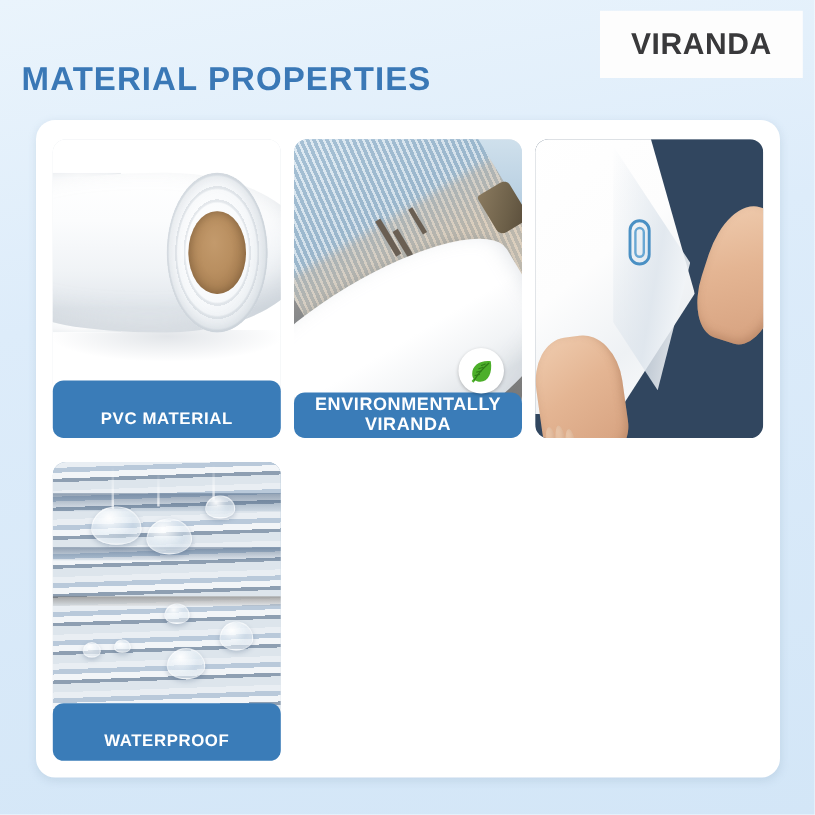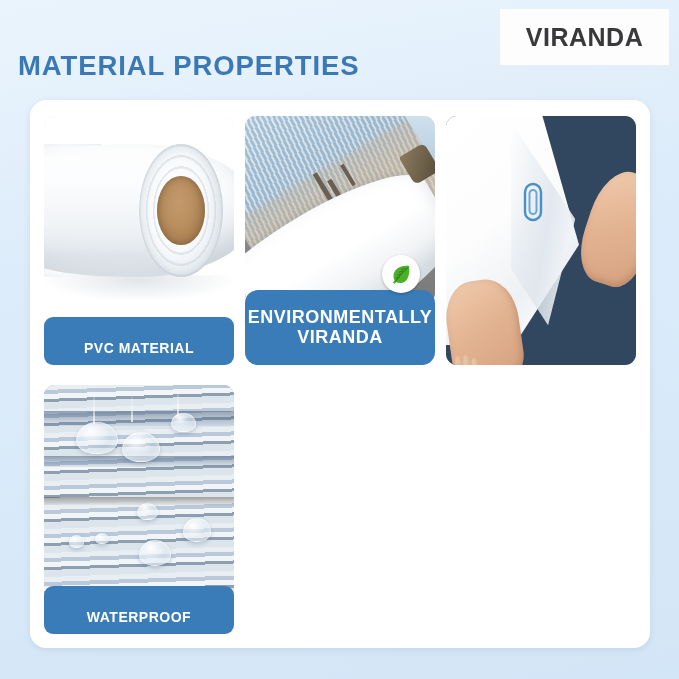--- a/index.html
+++ b/index.html
@@ -86,21 +86,21 @@
     color: #ffffff;
     font-size: 14px;
     font-weight: bold;
     letter-spacing: 0.5px;
     text-align: center;
     line-height: 1.08;
     padding: 24px 4px 9px 4px;
     min-height: 38px;
     display: flex; align-items: center; justify-content: center;
   }
-  .card-label.two-line { font-size: 18px; padding: 18px 2px; border-radius: 13px; }
+  .card-label.two-line { font-size: 15px; padding: 0 2px; }
 
   
   .pvc-bg { position:absolute; inset:0; background:#ffffff; }
   .pvc-roll {
     position: absolute;
     left: -12%; top: 13%;
     width: 124%; height: 62%;
     background: linear-gradient(180deg,#ffffff 0%,#fbfcfd 30%,#f0f3f6 62%,#e2e7ec 85%,#eef1f4 100%);
     border-radius: 48% 50% 50% 48% / 16% 50% 50% 16%;
     box-shadow: inset -8px -10px 22px rgba(170,180,190,0.40);

